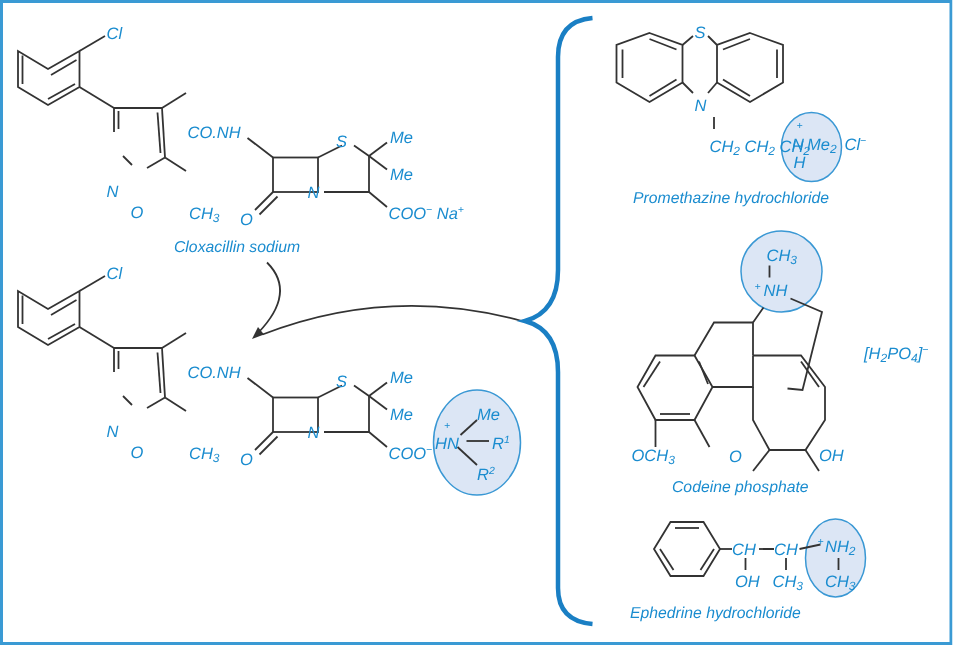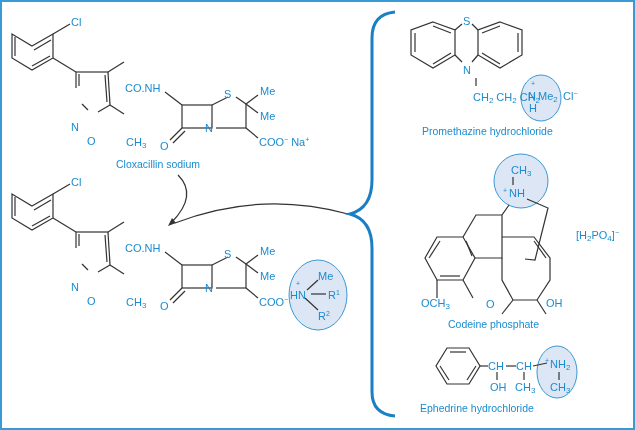--- a/index.html
+++ b/index.html
@@ -1,17 +1,17 @@
 <!DOCTYPE html>
 <html><head>
 <meta charset="utf-8">
 <style>
   html, body { margin: 0; padding: 0; background: #ffffff; }
   body { width: 635px; height: 430px; overflow: hidden; }
-  #stage { position: relative; width: 635px; height: 424px; }
+  #stage { position: relative; width: 635px; height: 424px; font-style: italic; }
   svg { position: absolute; left: 0; top: 0; }
   .bond { stroke: #333333; stroke-width: 1.2; fill: none; }
   .lbl { font-family: "Liberation Sans", sans-serif; font-size: 11px; fill: #1a8ccf; }
   .sub { font-size: 8px; }
   .sup { font-size: 7px; }
   .cap { font-family: "Liberation Sans", sans-serif; font-size: 10.5px; fill: #1a8ccf; }
   .hl { fill: #dce6f5; stroke: #3a98d4; stroke-width: 1; }
 </style>
 </head>
 <body>

